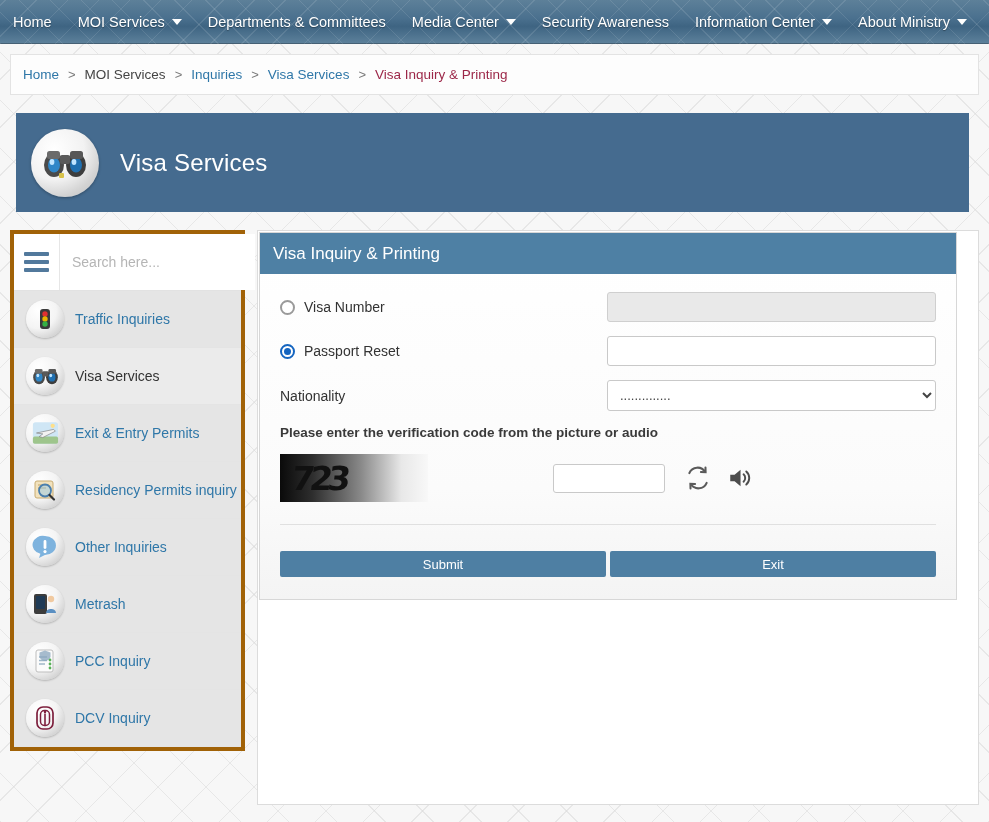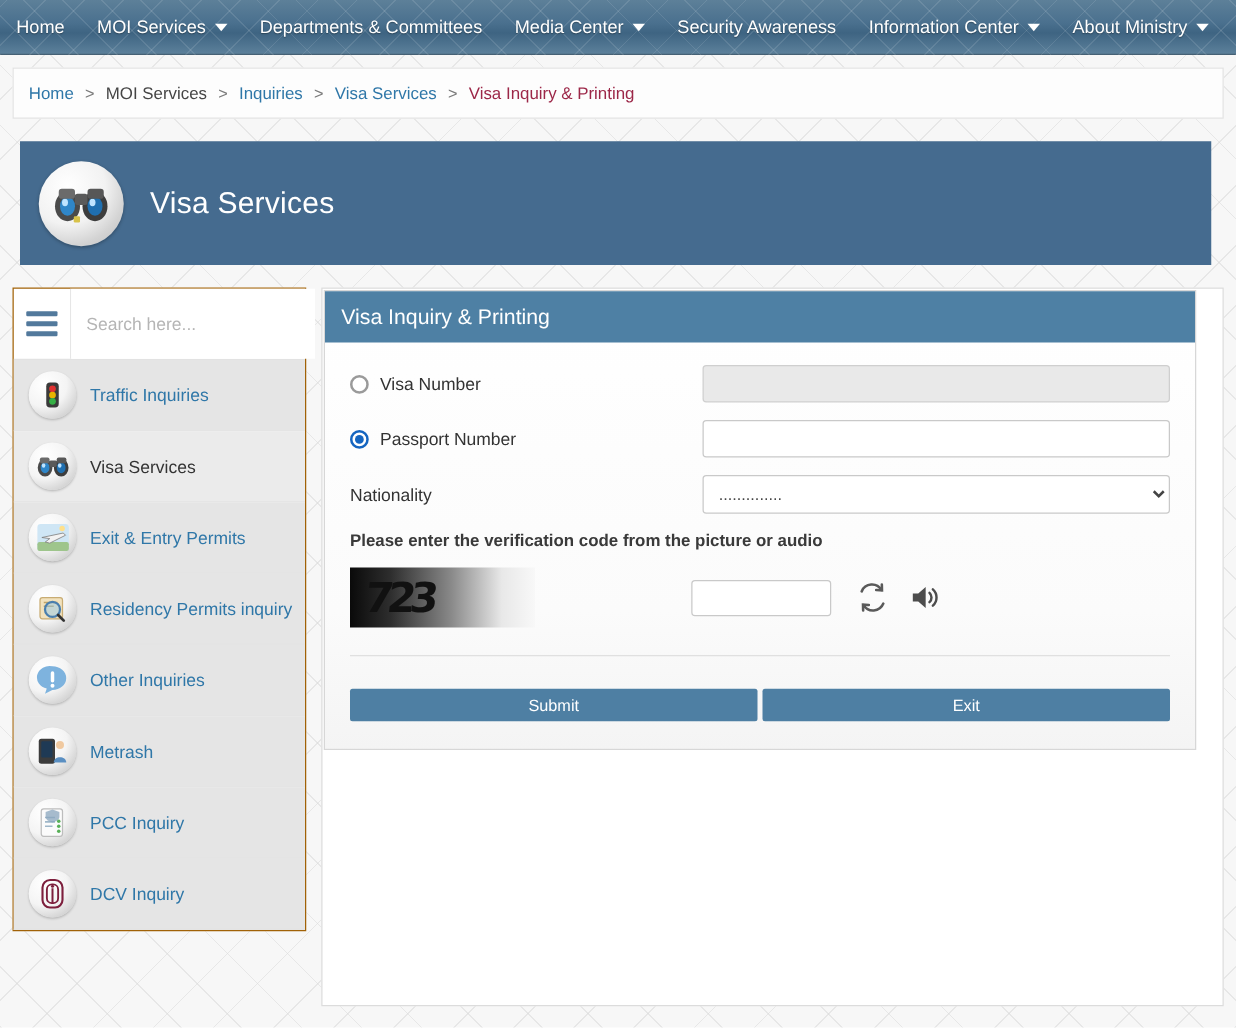--- a/index.html
+++ b/index.html
@@ -100,21 +100,21 @@
     width: 969px;
     display: flex;
     align-items: flex-start;
   }
 
   
   .sidebar {
     width: 235px;
     flex: none;
     background: #ffffff;
-    border: 1px solid #a16207;
+    border: 4px solid #a16207;
   }
   .sb-search-row { display: flex; height: 57px; border-bottom: 1px solid #e2e2e2; }
   .hamburger {
     width: 46px; flex: none;
     display: flex; flex-direction: column;
     align-items: center; justify-content: center;
     gap: 4px;
     border-right: 1px solid #e6e6e6;
     cursor: pointer;
   }
@@ -165,21 +165,21 @@
   }
   .panel-head {
     background: #4e80a4;
     height: 41px;
     display: flex; align-items: center;
     padding-left: 13px;
   }
   .panel-head-title { color: #ffffff; font-size: 17px; }
   .panel-body { padding: 18px 20px 0 20px; }
 
-  .frow { display: flex; align-items: center; margin-bottom: 14px; }
+  .frow { display: flex; align-items: center; margin-bottom: 14px; gap: 45px; }
   .flabel { width: 282px; flex: none; font-size: 14px; color: #333; display:flex; align-items:center; }
 
   .radio {
     width: 15px; height: 15px; flex: none;
     border-radius: 50%;
     border: 2px solid #9a9a9a;
     background: #ffffff;
     margin-right: 9px;
     display: flex; align-items: center; justify-content: center;
     cursor: pointer;
@@ -451,21 +451,21 @@
           <div class="flabel">
             <span class="radio"></span>
             <span>Visa Number</span>
           </div>
           <input class="txt" type="text" disabled="" value="" style="">
         </div>
 
         <div class="frow">
           <div class="flabel">
             <span class="radio on"></span>
-            <span>Passport Number</span>
+            <span>Passport Reset</span>
           </div>
           <input class="txt" type="text" value="" style="">
         </div>
 
         <div class="frow">
           <div class="flabel">Nationality</div>
           <select class="sel" id="nationality-select"><option>..............</option><option>Qatar</option><option>India</option><option>Egypt</option><option>Philippines</option></select>
         </div>
 
         <div class="hint">Please enter the verification code from the picture or audio</div>

